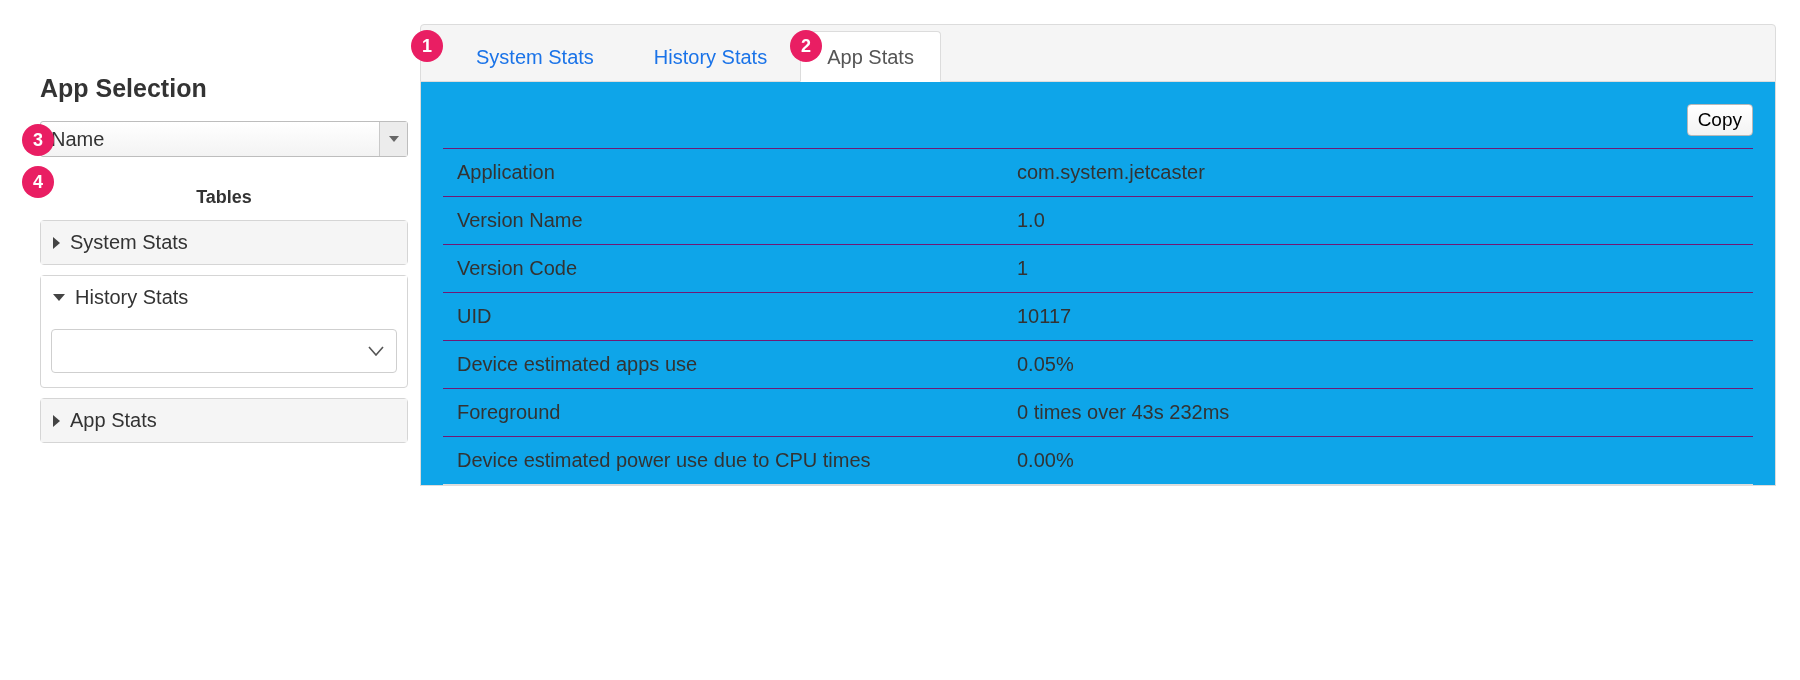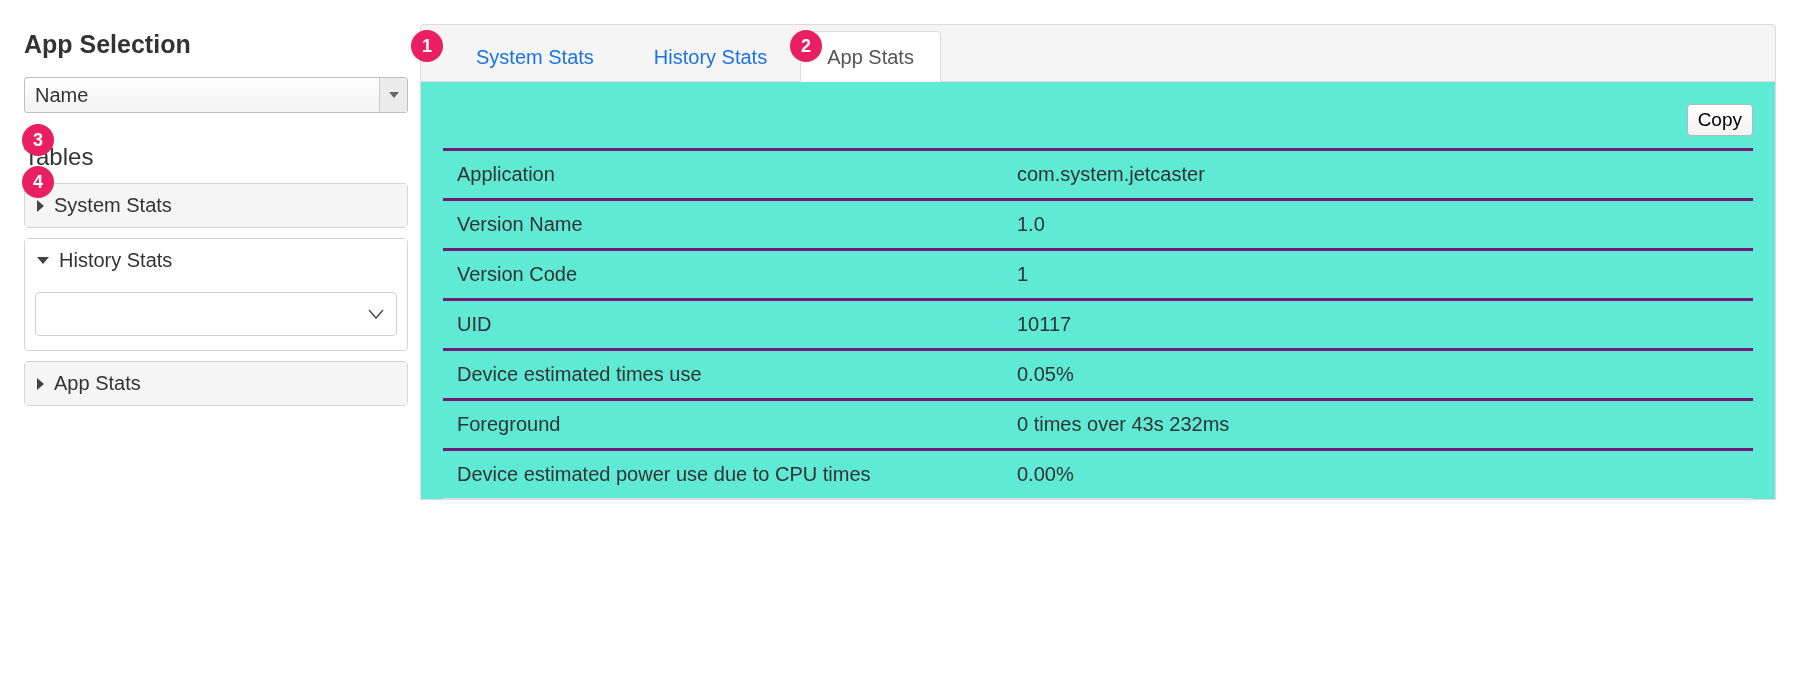--- a/index.html
+++ b/index.html
@@ -13,21 +13,22 @@
   }
   .page {
     display: flex;
     width: 1800px;
     height: 680px;
     position: relative;
   }
   
   .sidebar {
     width: 420px;
-    padding: 30px 12px 0 24px;
+    padding: 30px 12px 0 40px;
+    margin-top: 44px;
   }
   .sidebar h2 {
     margin: 0 0 18px 0;
     font-size: 25px;
     font-weight: 700;
   }
   .sort-label {
     font-size: 21px;
     margin-bottom: 8px;
   }
@@ -59,23 +60,24 @@
     background: #ececec;
   }
   .select-box .caret-box svg { width: 10px; height: 6px; }
   .select-box .clear {
     font-size: 22px;
     color: #888;
     padding: 0 8px;
     cursor: pointer;
   }
   .tables-heading {
-    font-size: 24px;
-    font-weight: 400;
+    font-size: 18px;
+    font-weight: 700;
     margin: 30px 0 12px 0;
+    text-align: center;
   }
   .panel {
     border: 1px solid #d5d5d5;
     border-radius: 4px;
     margin-bottom: 10px;
     background: #fff;
   }
   .panel-header {
     display: flex;
     align-items: center;
@@ -142,40 +144,40 @@
   .tab.active {
     color: #555;
     background: #fff;
     border: 1px solid #dcdcdc;
     border-bottom-color: #fff;
     border-radius: 4px 4px 0 0;
   }
   .pane {
     border: 1px solid #dcdcdc;
     border-top: none;
-    background: #5eead4;
+    background: #0ea5e9;
     padding: 22px 22px 0 22px;
   }
   .toolbar { display: flex; justify-content: flex-end; margin-bottom: 12px; }
   .copy-btn {
     border: 1px solid #b8b8b8;
     border-radius: 4px;
     background: linear-gradient(#fff,#f3f3f3);
     padding: 4px 10px;
     font-size: 19px;
     cursor: pointer;
   }
   table.stats {
     width: 100%;
     border-collapse: collapse;
   }
   table.stats td {
     padding: 12px 14px;
     font-size: 20px;
-    border-top: 3px solid #701a75;
+    border-top: 1px solid #701a75;
   }
   table.stats tr:last-child td { border-bottom: 1px solid #ddd; }
   table.stats td:first-child { width: 560px; }
 
   
   .badge {
     position: absolute;
     width: 32px; height: 32px;
     border-radius: 50%;
     background: #e91e63;
@@ -265,21 +267,21 @@
             </tr>
             <tr>
               <td>Version Code</td>
               <td>1</td>
             </tr>
             <tr>
               <td>UID</td>
               <td>10117</td>
             </tr>
             <tr>
-              <td>Device estimated times use</td>
+              <td>Device estimated apps use</td>
               <td>0.05%</td>
             </tr>
             <tr>
               <td>Foreground</td>
               <td>0 times over 43s 232ms</td>
             </tr>
             <tr>
               <td>Device estimated power use due to CPU times</td>
               <td>0.00%</td>
             </tr>

